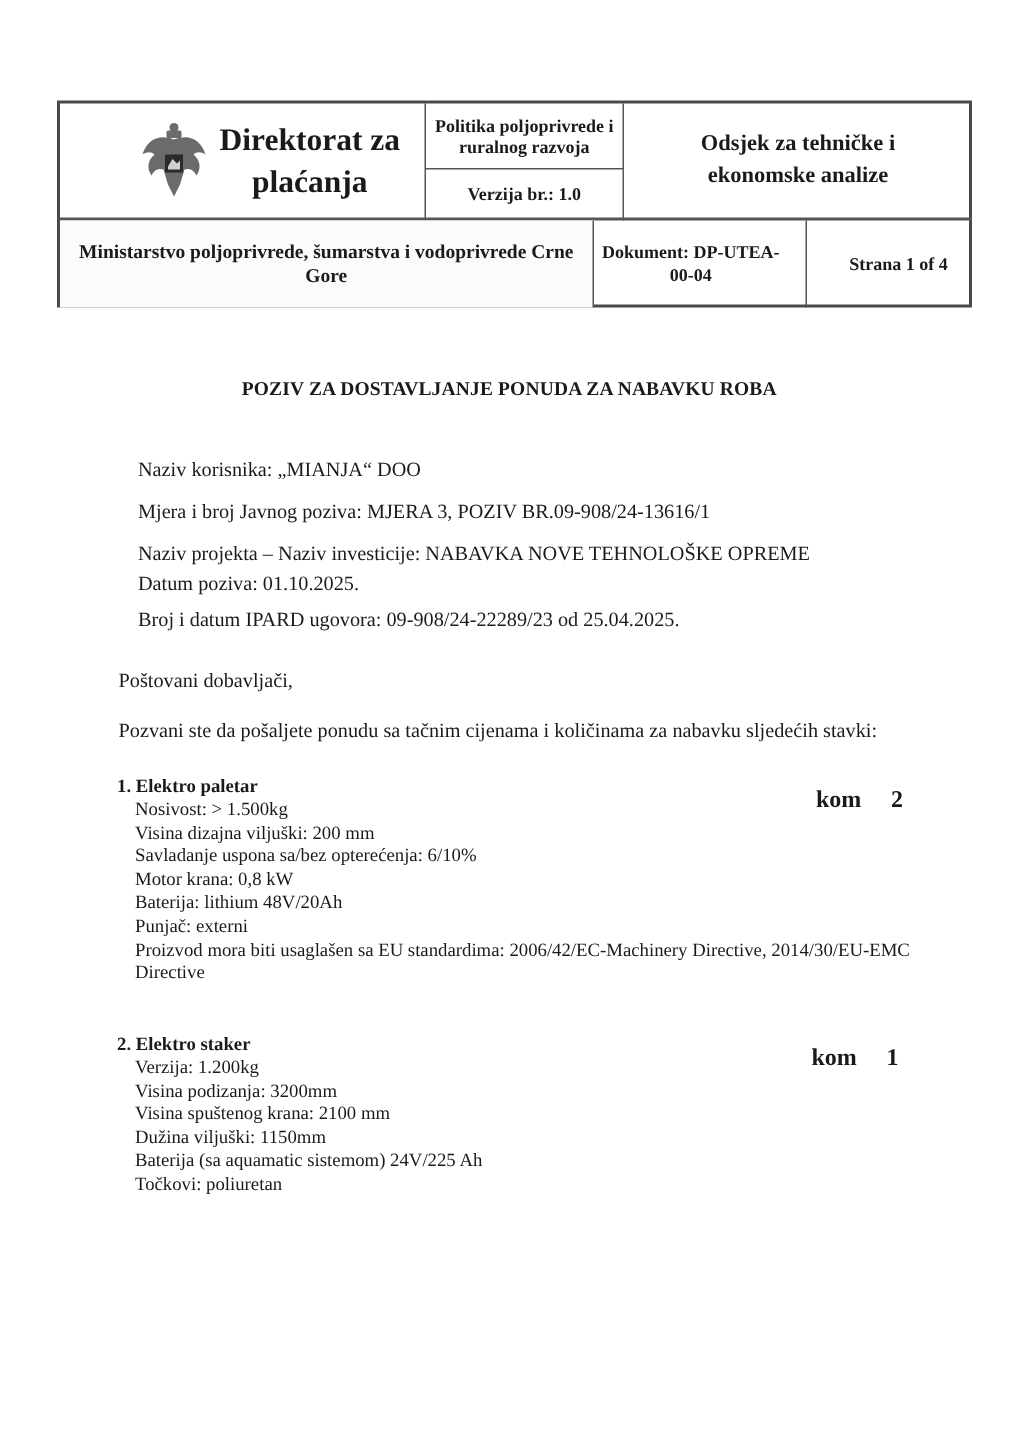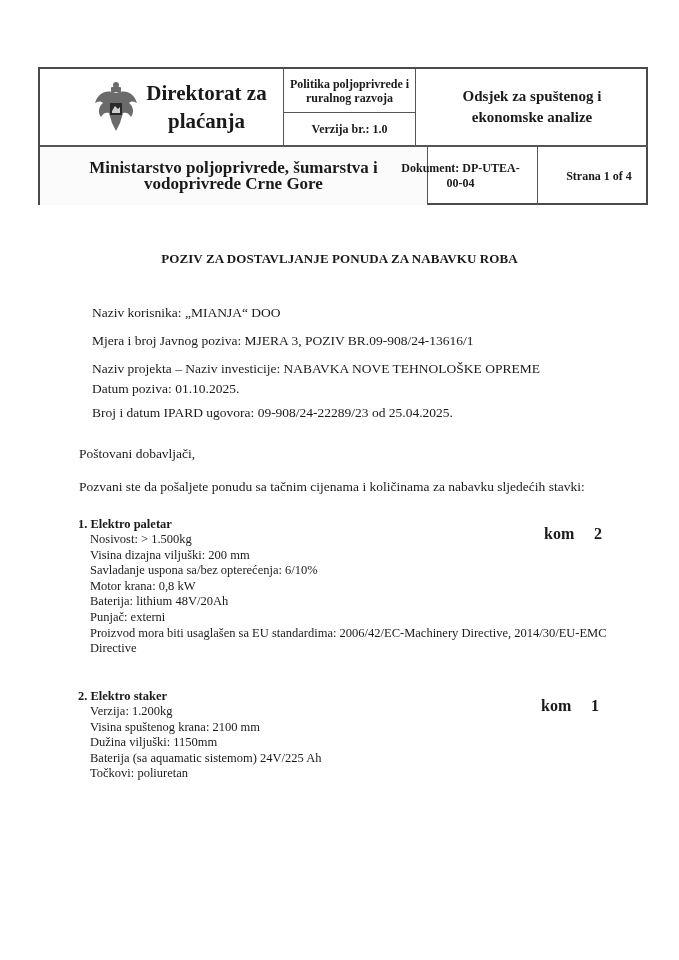--- a/index.html
+++ b/index.html
@@ -10,21 +10,21 @@
     }
     .header-table {
       position: absolute; left: 38px; top: 67px; width: 610px; height: 138px;
       border: 2px solid #4a4a4a; box-sizing: border-box;
     }
     .cell { position: absolute; box-sizing: border-box; display: flex; align-items: center; justify-content: center; text-align: center; font-weight: bold; }
     .c-logo { left: 0; top: 0; width: 244px; height: 78px; border-right: 1.5px solid #555; border-bottom: 2px solid #555; }
     .c-policy { left: 244px; top: 0; width: 132px; height: 44px; border-right: 1.5px solid #555; border-bottom: 1.5px solid #555; font-size: 12px; line-height: 14px; padding: 0 2px; }
     .c-version { left: 244px; top: 44px; width: 132px; height: 34px; border-right: 1.5px solid #555; border-bottom: 2px solid #555; font-size: 12px; }
     .c-dept { left: 376px; top: 0; width: 232px; height: 78px; border-bottom: 2px solid #555; font-size: 15px; line-height: 21px; }
-    .c-ministry { left: 0; top: 78px; width: 388px; height: 58px; border-right: 1.5px solid #555; font-size: 17px; line-height: 16px; padding: 0 4px; background:#fbfbfb; }
+    .c-ministry { left: 0; top: 78px; width: 356px; height: 58px; border-right: 1.5px solid #555; font-size: 13px; line-height: 16px; padding: 0 4px; background:#fbfbfb; }
     .c-doc { left: 344px; top: 78px; width: 154px; height: 58px; border-right: 1.5px solid #555; font-size: 12px; line-height: 15px; }
     .c-page { left: 510px; top: 78px; width: 98px; height: 58px; font-size: 12px; }
     .logo-wrap { display: flex; align-items: center; width: 100%; height: 100%; padding-left: 36px; }
     .logo { width: 48px; height: 56px; margin-left: 16px; flex: 0 0 auto; }
     .director-title { flex: 1; font-size: 21px; line-height: 28px; text-align: center; padding-right: 10px; }
     .main-title {
       position: absolute; left: 0; width: 679px; top: 251px; text-align: center;
       font-weight: bold; font-size: 13px; letter-spacing: 0.1px;
     }
     .info { position: absolute; left: 92px; font-size: 13.5px; }
@@ -52,21 +52,21 @@
       <div class="director-title">
         <div>Direktorat za</div>
         <div>plaćanja</div>
       </div>
     </div>
   </div>
   <div class="cell c-policy">Politika poljoprivrede i ruralnog razvoja</div>
   <div class="cell c-version">Verzija br.: 1.0</div>
   <div class="cell c-dept">
     <div>
-      <div>Odsjek za spuštenog i</div>
+      <div>Odsjek za tehničke i</div>
       <div>ekonomske analize</div>
     </div>
   </div>
   <div class="cell c-ministry">Ministarstvo poljoprivrede, šumarstva i vodoprivrede Crne Gore</div>
   <div class="cell c-doc">
     <div>
       <div>Dokument: DP-UTEA-</div>
       <div>00-04</div>
     </div>
   </div>
@@ -94,19 +94,20 @@
   <div class="spec">Punjač: externi</div>
   <div class="spec">Proizvod mora biti usaglašen sa EU standardima: 2006/42/EC-Machinery Directive, 2014/30/EU-EMC</div>
   <div class="spec">Directive</div>
 </div>
 <div class="qty" style="left:544px; top:525px">kom</div>
 <div class="qty" style="left:594px; top:525px">2</div>
 
 <div class="item" style="top:689px">
   <div class="item-title">2. Elektro staker</div>
   <div class="spec">Verzija: 1.200kg</div>
+  <div class="spec">Visina podizanja: 3200mm</div>
   <div class="spec">Visina spuštenog krana: 2100 mm</div>
   <div class="spec">Dužina viljuški: 1150mm</div>
   <div class="spec">Baterija (sa aquamatic sistemom) 24V/225 Ah</div>
   <div class="spec">Točkovi: poliuretan</div>
 </div>
 <div class="qty" style="left:541px; top:697px">kom</div>
 <div class="qty" style="left:591px; top:697px">1</div>
 
 </body></html>

